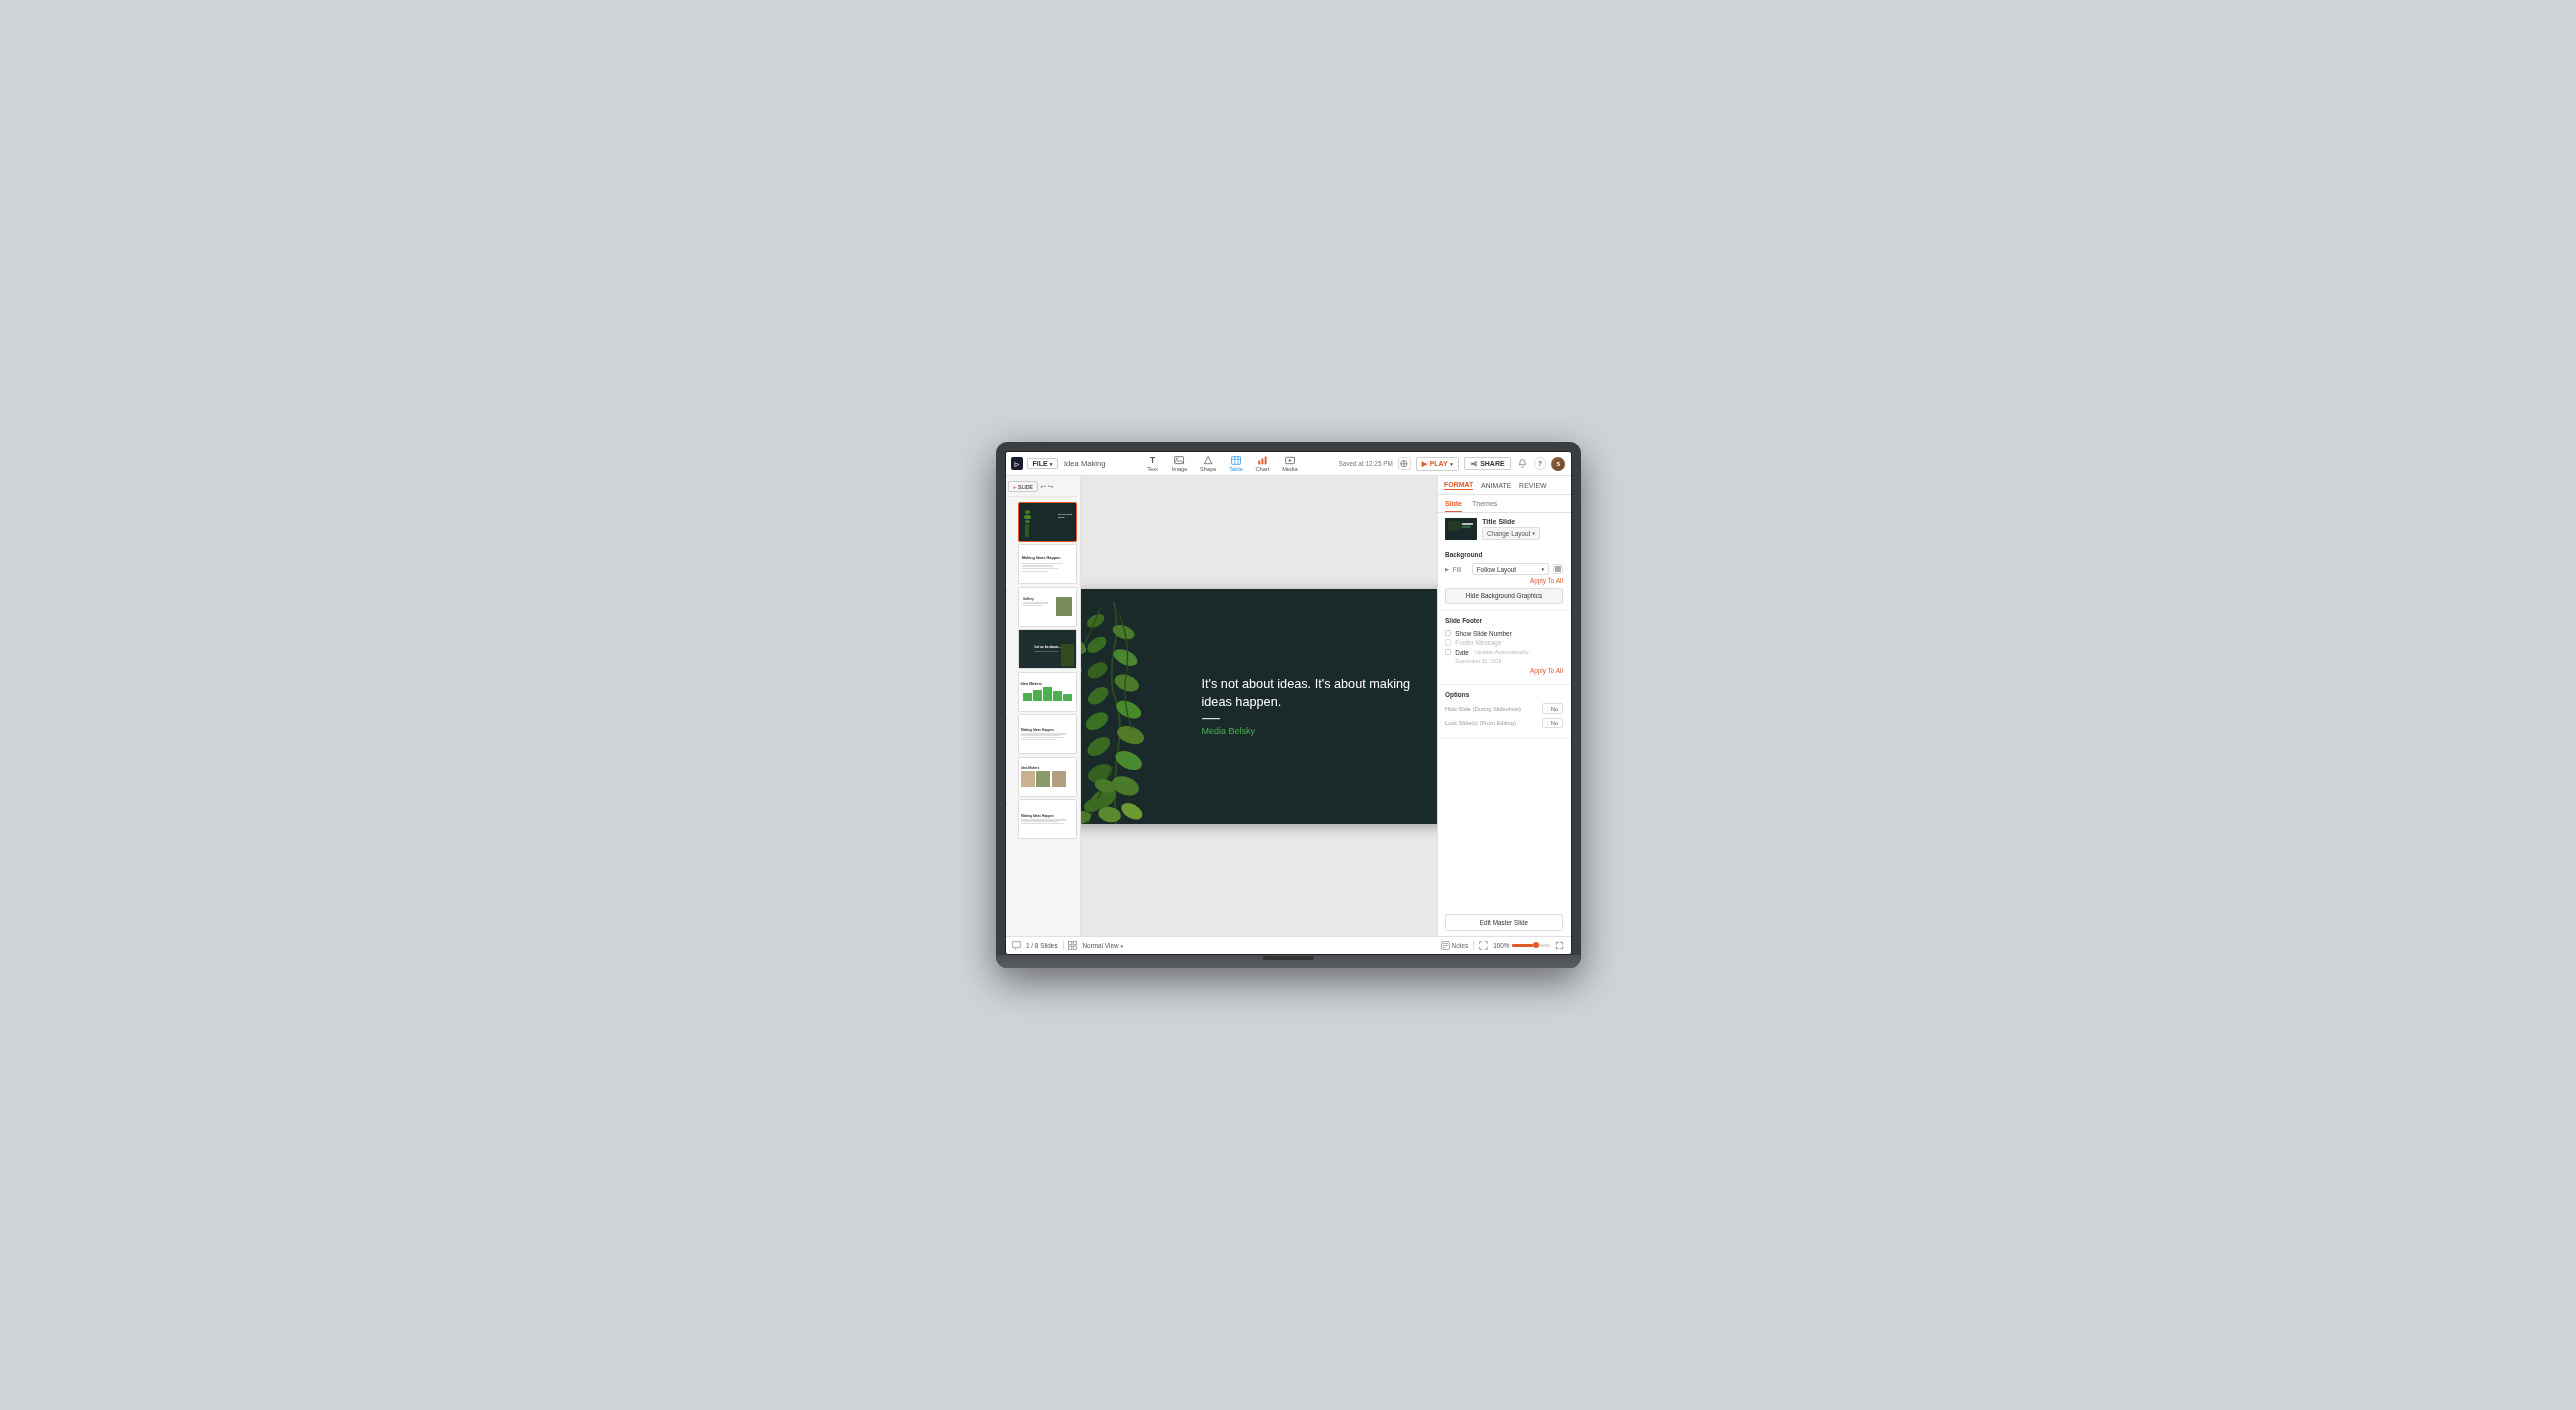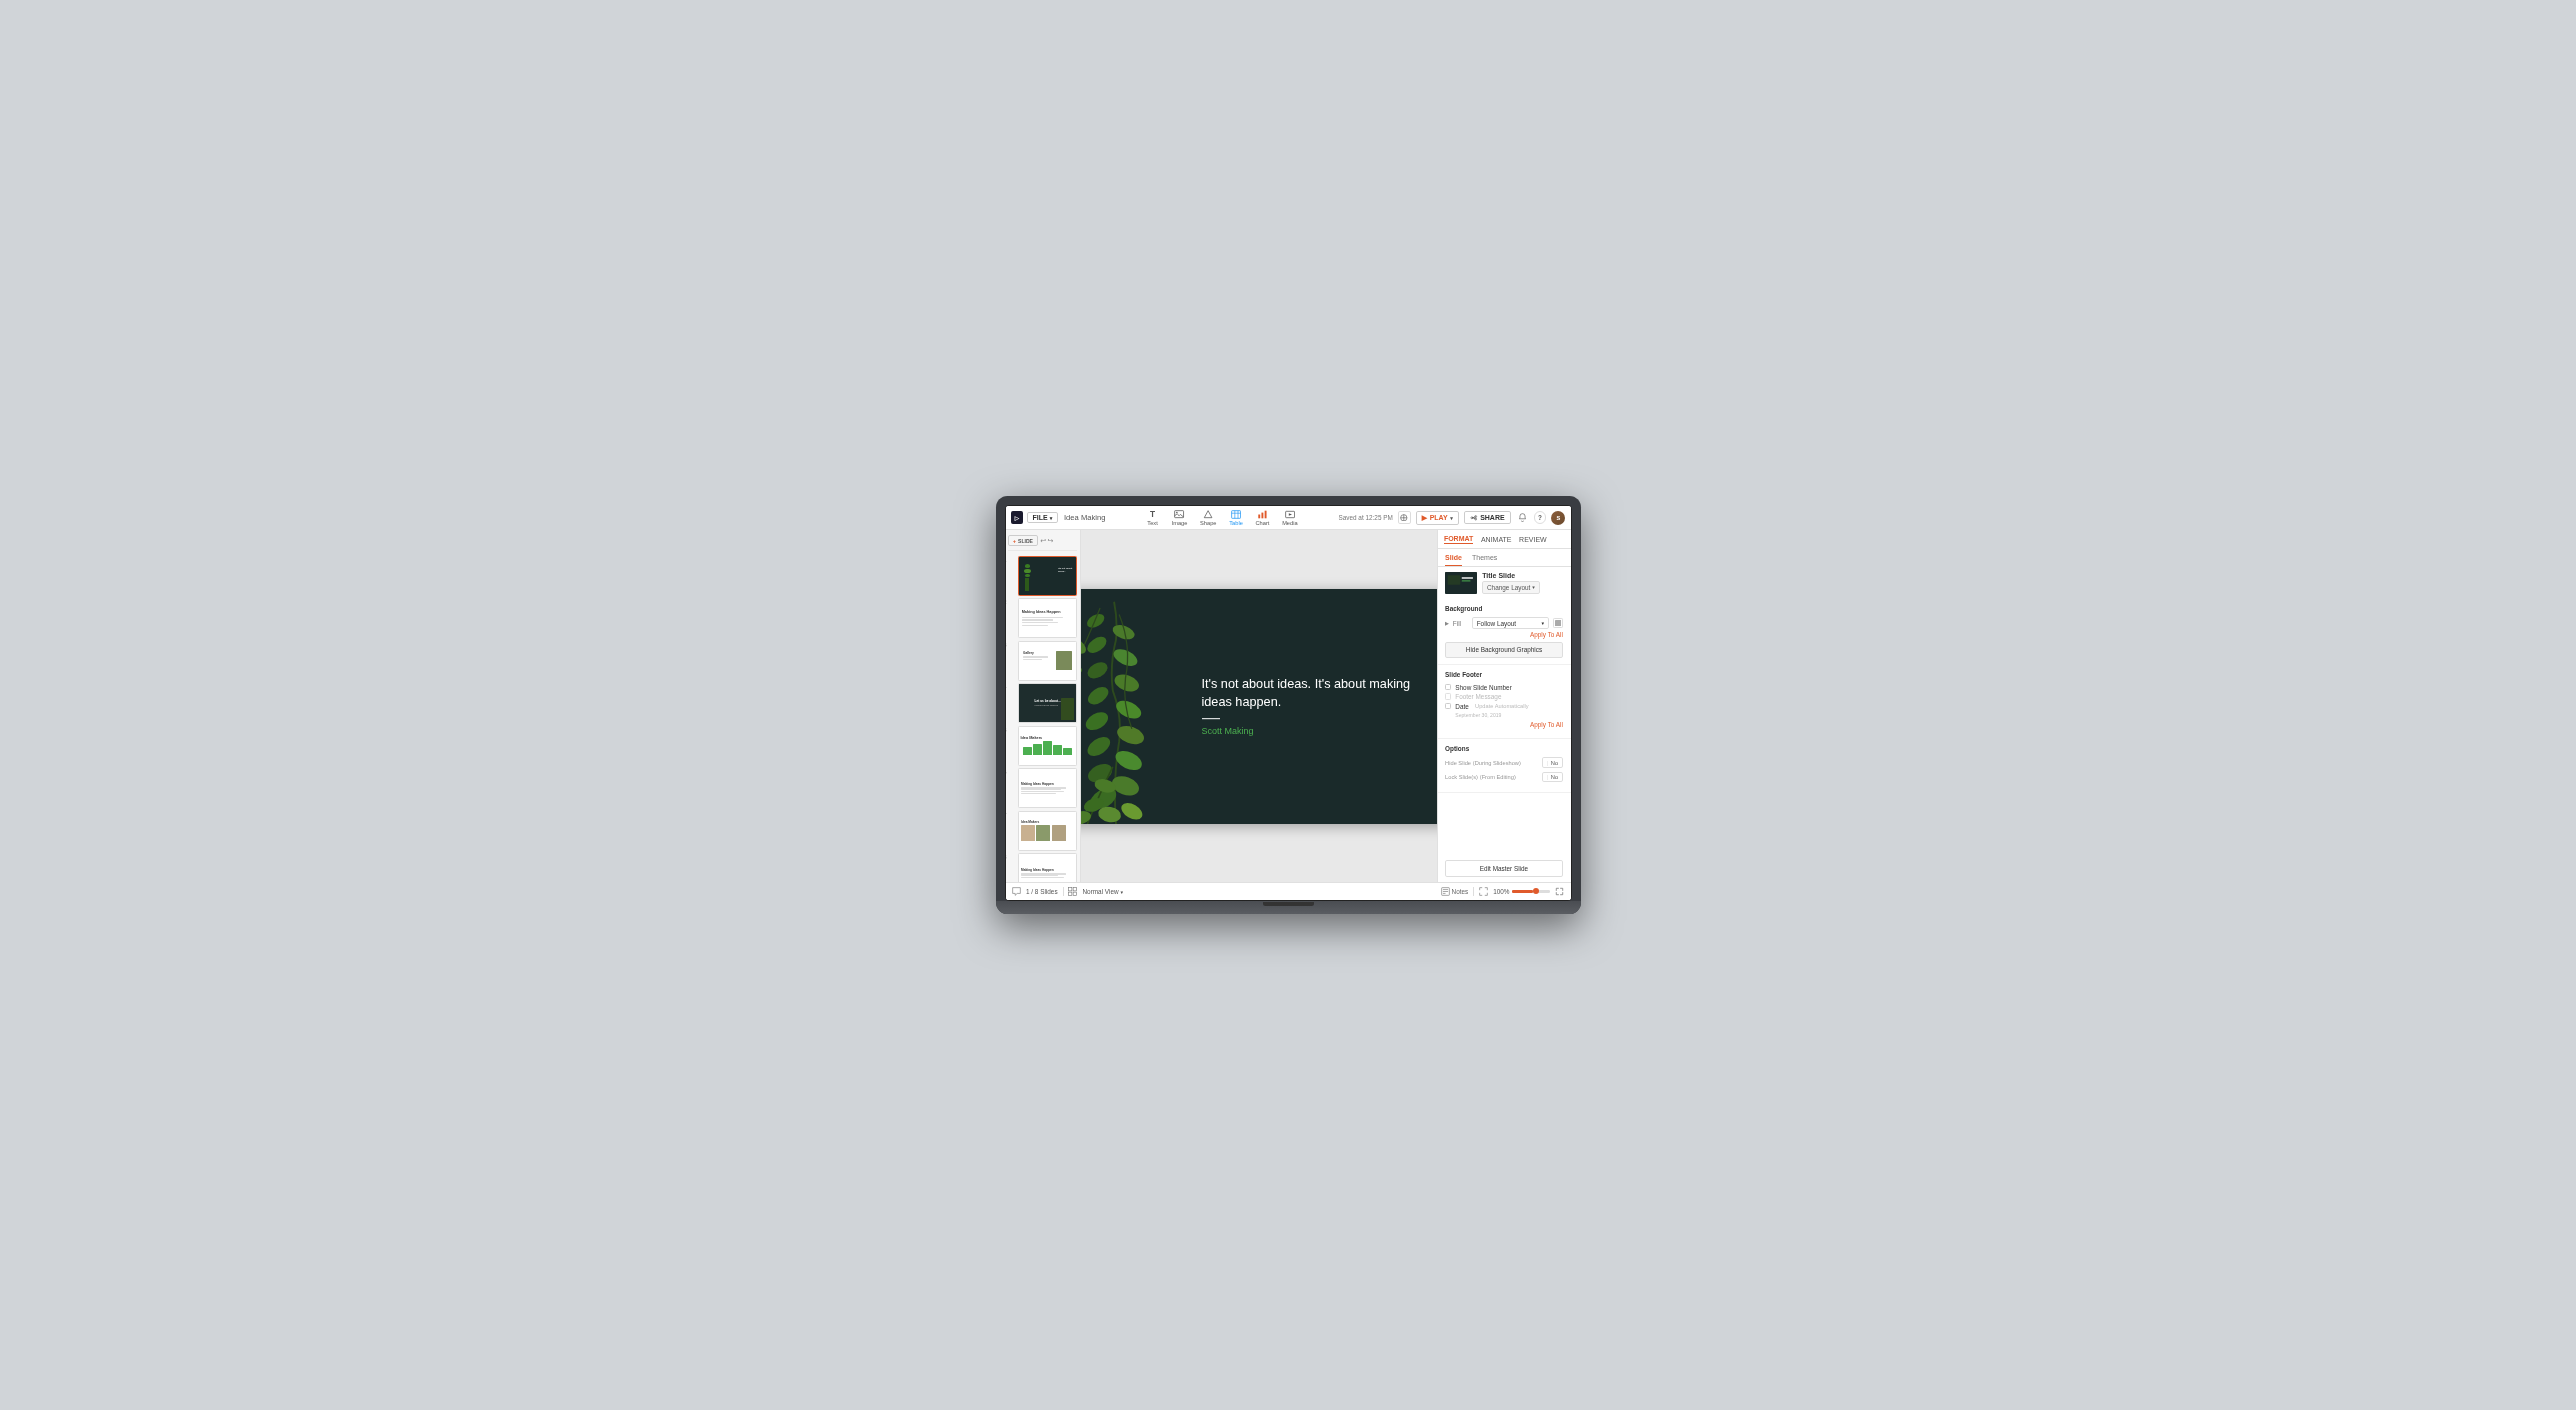--- a/index.html
+++ b/index.html
@@ -44,21 +44,21 @@
       border-radius: 0 0 2.5px 2.5px;
       margin: 0 auto;
       position: relative;
       top: 1.3px;
     }
 
     
     .app {
       display: flex;
       flex-direction: column;
-      height: 394px;
+      height: 502px;
       background: #f5f5f5;
     }
 
     
     .topbar {
       display: flex;
       align-items: center;
       height: 24px;
       background: #fff;
       border-bottom: 0.6px solid #e0e0e0;
@@ -887,21 +887,21 @@
                 <ellipse cx="30" cy="360" rx="16" ry="10" fill="#4a7a28" transform="rotate(-15 30 360)"></ellipse>
 
                 <ellipse cx="110" cy="350" rx="18" ry="11" fill="#6a9a30" transform="rotate(30 110 350)"></ellipse>
                 <ellipse cx="15" cy="280" rx="14" ry="9" fill="#3a7022" transform="rotate(-40 15 280)"></ellipse>
               </svg>
             </div>
 
             <div class="slide-content">
               <div class="slide-quote">It's not about ideas. It's about making ideas happen.</div>
               <div class="slide-divider"></div>
-              <div class="slide-author">Scott Making</div>
+              <div class="slide-author">Media Belsky</div>
             </div>
 
           </div>
         </div>
 
         <div class="right-panel">
 
           <div style="display:flex;align-items:center;gap:7.6px;padding:0 6.4px;height:19px;border-bottom:0.6px solid #e0e0e0;background:#fff;">
             <span style="font-size:7px;font-weight:700;color:#e05a2b;border-bottom:1.3px solid #e05a2b;padding-bottom:1.3px;cursor:pointer;">FORMAT</span>
             <span style="font-size:7px;color:#555;cursor:pointer;">ANIMATE</span>

